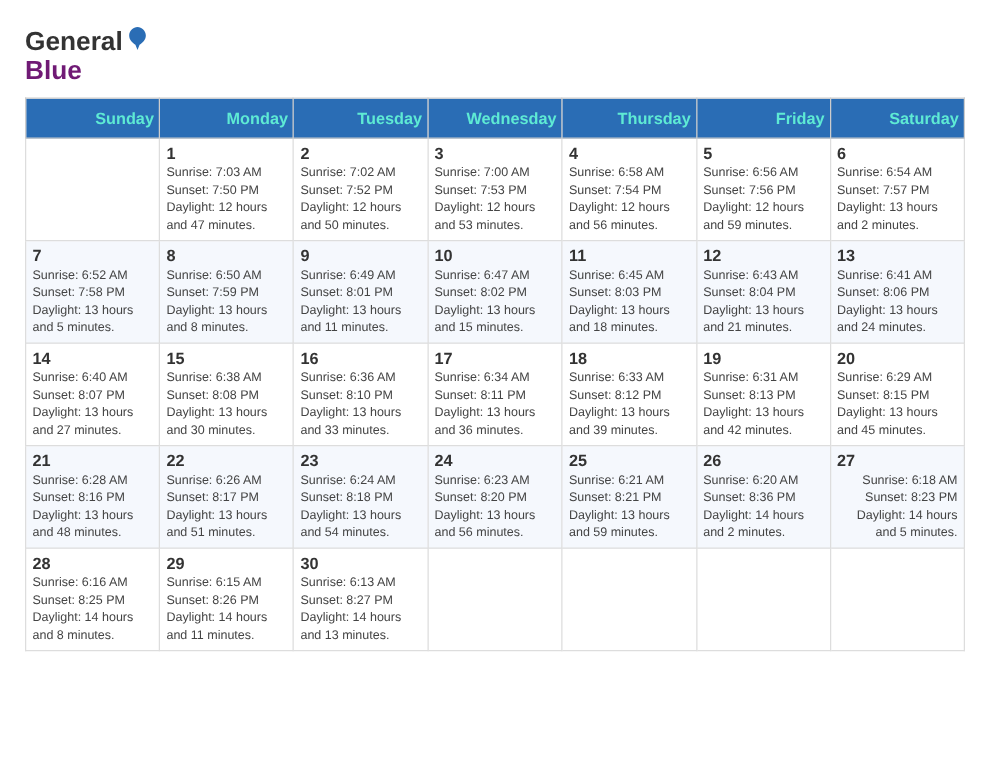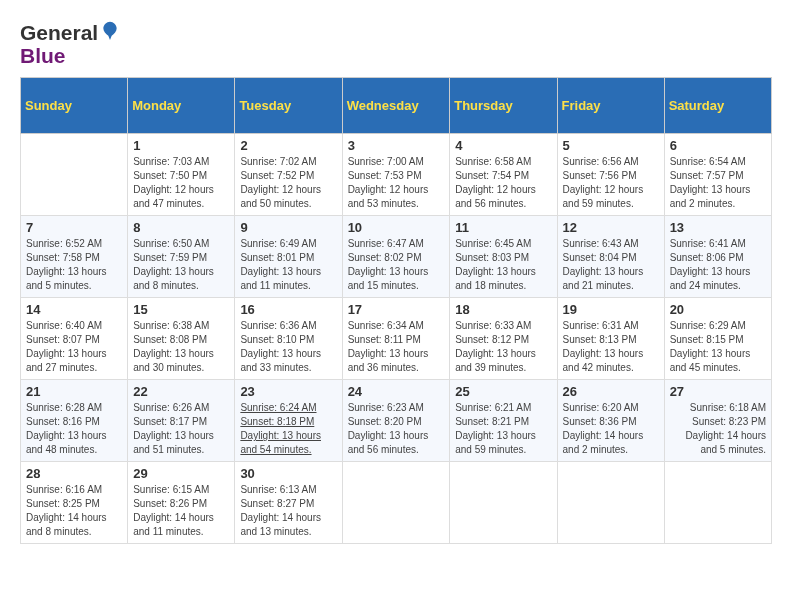--- a/index.html
+++ b/index.html
@@ -44,23 +44,23 @@
       font-size: 16px;
       color: #555;
     }
     table {
       width: 100%;
       border-collapse: collapse;
       font-size: 11px;
     }
     thead tr th {
       background-color: #2a6db5;
-      color: #fde047;
-      padding: 20px 4px;
-      text-align: left;
+      color: #5eead4;
+      padding: 8px 4px;
+      text-align: right;
       font-size: 13px;
       font-weight: bold;
       border: 1px solid #ccc;
     }
     tbody tr td {
       vertical-align: top;
       padding: 4px 5px;
       border: 1px solid #ddd;
       height: 80px;
       width: 108px;
@@ -278,21 +278,21 @@
         </td>
         <td>
           <div class="day-number">22</div>
           <div class="day-info" style="white-space: pre-line;">Sunrise: 6:26 AM
 Sunset: 8:17 PM
 Daylight: 13 hours
 and 51 minutes.</div>
         </td>
         <td>
           <div class="day-number">23</div>
-          <div class="day-info" style="white-space: pre-line; text-decoration: underline;">Sunrise: 6:24 AM
+          <div class="day-info" style="white-space: pre-line;">Sunrise: 6:24 AM
 Sunset: 8:18 PM
 Daylight: 13 hours
 and 54 minutes.</div>
         </td>
         <td>
           <div class="day-number">24</div>
           <div class="day-info" style="white-space: pre-line;">Sunrise: 6:23 AM
 Sunset: 8:20 PM
 Daylight: 13 hours
 and 56 minutes.</div>

